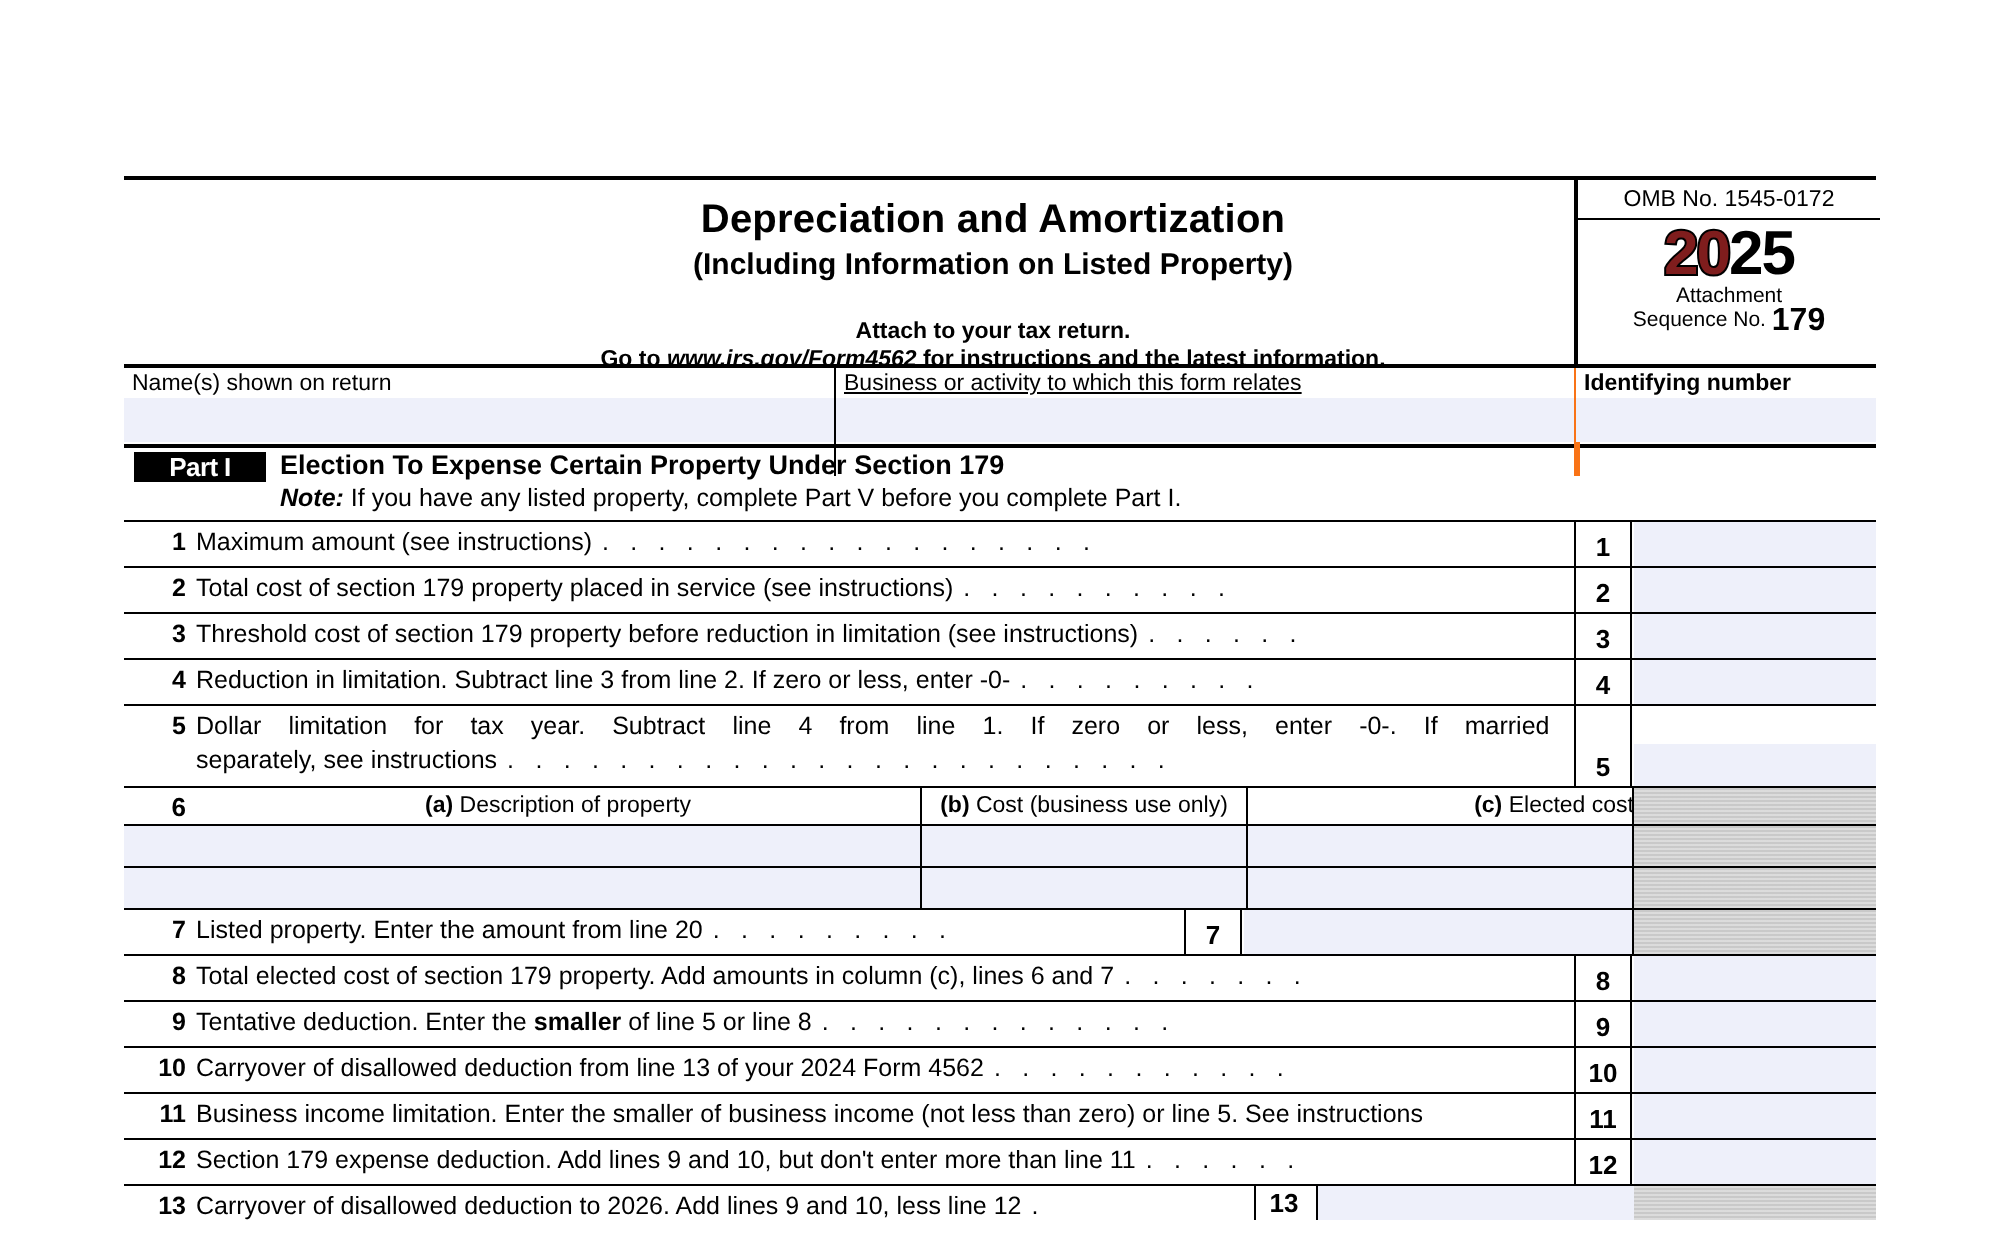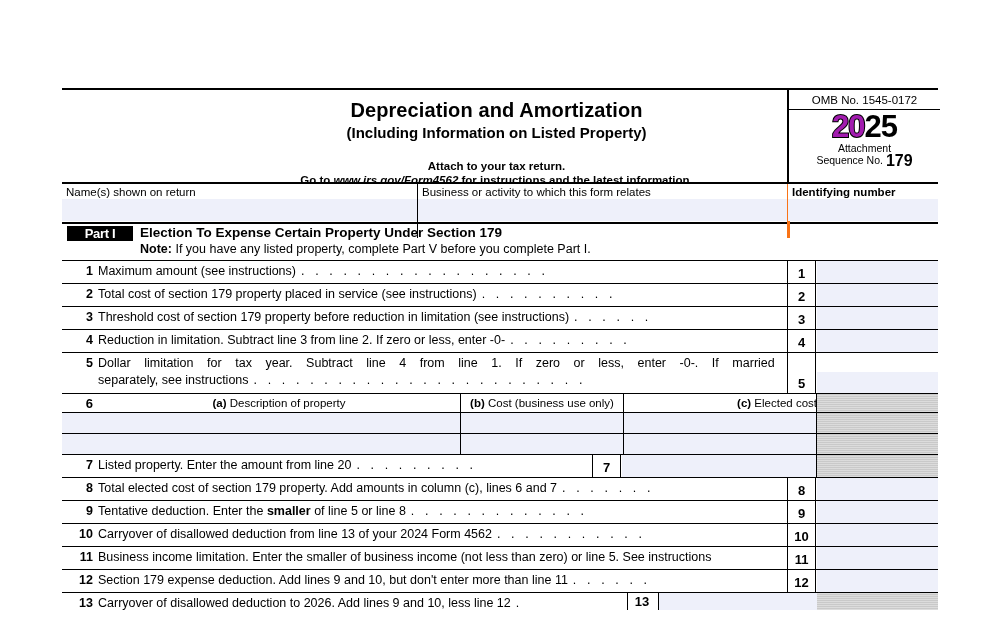--- a/index.html
+++ b/index.html
@@ -110,21 +110,21 @@
     border-bottom: 1px solid #000;
   }
   .yr {
     font-size: 31px;
     font-weight: bold;
     line-height: 32px;
     letter-spacing: -1px;
     margin-top: 1px;
   }
   .yr .hollow {
-    color: #a21caf;
+    color: #7f1d1d;
     -webkit-text-stroke: 2px #000;
     paint-order: stroke fill;
   }
   .att {
     font-size: 10.5px;
     line-height: 11.5px;
     margin-top: 0px;
     text-align: center;
   }
   .att .seq {
@@ -148,21 +148,21 @@
     font-size: 11.5px;
     padding: 2px 0 0 4px;
     height: 13px;
     background: #fff;
   }
   .namecell .box {
     height: 22px;
     background: #eef0fa;
   }
   .nc1 { left: 0; width: 355px; border-right: 1px solid #000; }
-  .nc2 { left: 356px; width: 369px; border-right: 3px solid #f97316; }
+  .nc2 { left: 356px; width: 369px; border-right: 3px solid #f97316; text-decoration: underline; }
   .nc3 { left: 726px; width: 150px; }
   .nc3 .lbl { font-weight: bold; }
 
   
   .partrow {
     position: relative;
     height: 36px;
     border-bottom: 1px solid #000;
   }
   .partbadge {
@@ -181,21 +181,21 @@
     position: absolute;
     left: 78px; top: 1px;
     font-size: 13.5px;
     font-weight: bold;
   }
   .partnote {
     position: absolute;
     left: 78px; top: 18px;
     font-size: 12.5px;
   }
-  .partnote b { font-weight: bold; }
+  .partnote b { font-weight: bold; font-style: italic; }
 
   
   .line {
     position: relative;
     border-bottom: 1px solid #000;
     height: 22px;
   }
   .line.tall { height: 40px; }
   .line .no {
     position: absolute;

